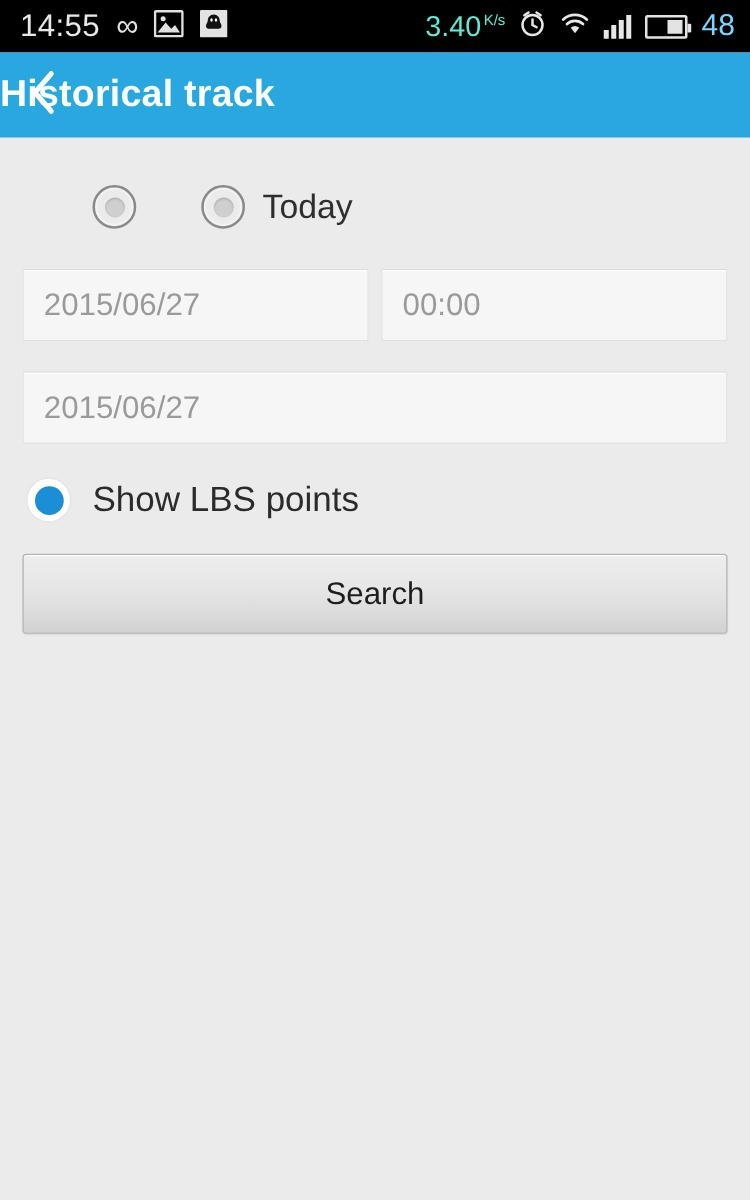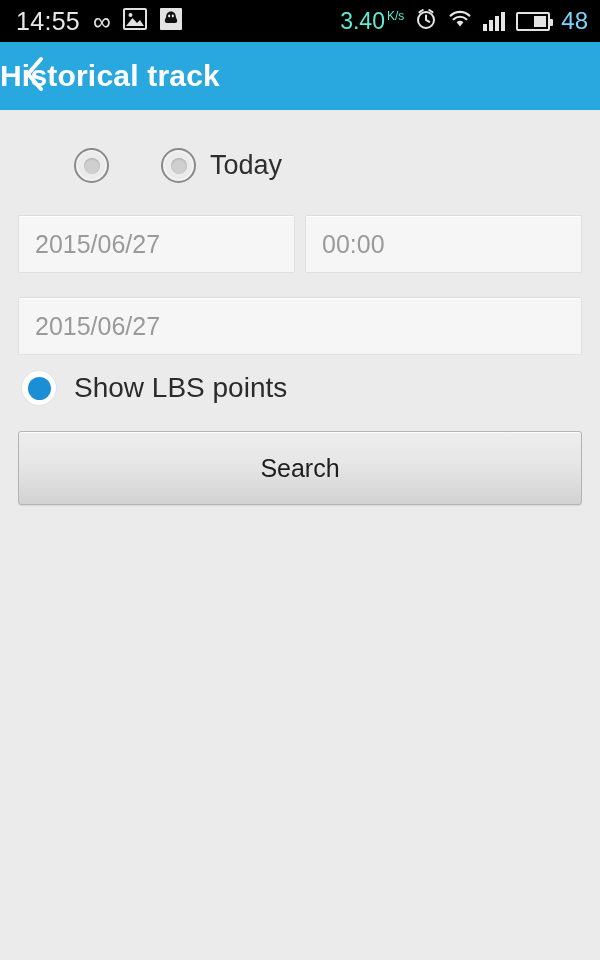--- a/index.html
+++ b/index.html
@@ -204,21 +204,21 @@
     cursor: pointer;
   }
   .field-value {
     font-size: 25px;
     color: #9a9a9a;
   }
 
   .check-row {
     display: flex;
     align-items: center;
-    margin-top: 16px;
+    margin-top: 28px;
     margin-left: 4px;
     cursor: pointer;
   }
   .check-circle {
     width: 34px; height: 34px;
     border-radius: 50%;
     background: #ffffff;
     display: flex;
     align-items: center;
     justify-content: center;
@@ -231,21 +231,21 @@
     background: #1b8ed6;
   }
   .check-label {
     font-size: 28px;
     color: #2b2b2b;
     margin-left: 18px;
   }
 
   .search-button {
     margin-top: 26px;
-    height: 74px;
+    height: 64px;
     border: 1px solid #b4b4b4;
     border-radius: 3px;
     background: linear-gradient(to bottom, #ededed 0%, #e6e6e6 45%, #d2d2d2 100%);
     display: flex;
     align-items: center;
     justify-content: center;
     cursor: pointer;
     box-shadow: inset 0 1px 0 #fbfbfb, 0 1px 1px rgba(0,0,0,0.08);
   }
   .search-label {

